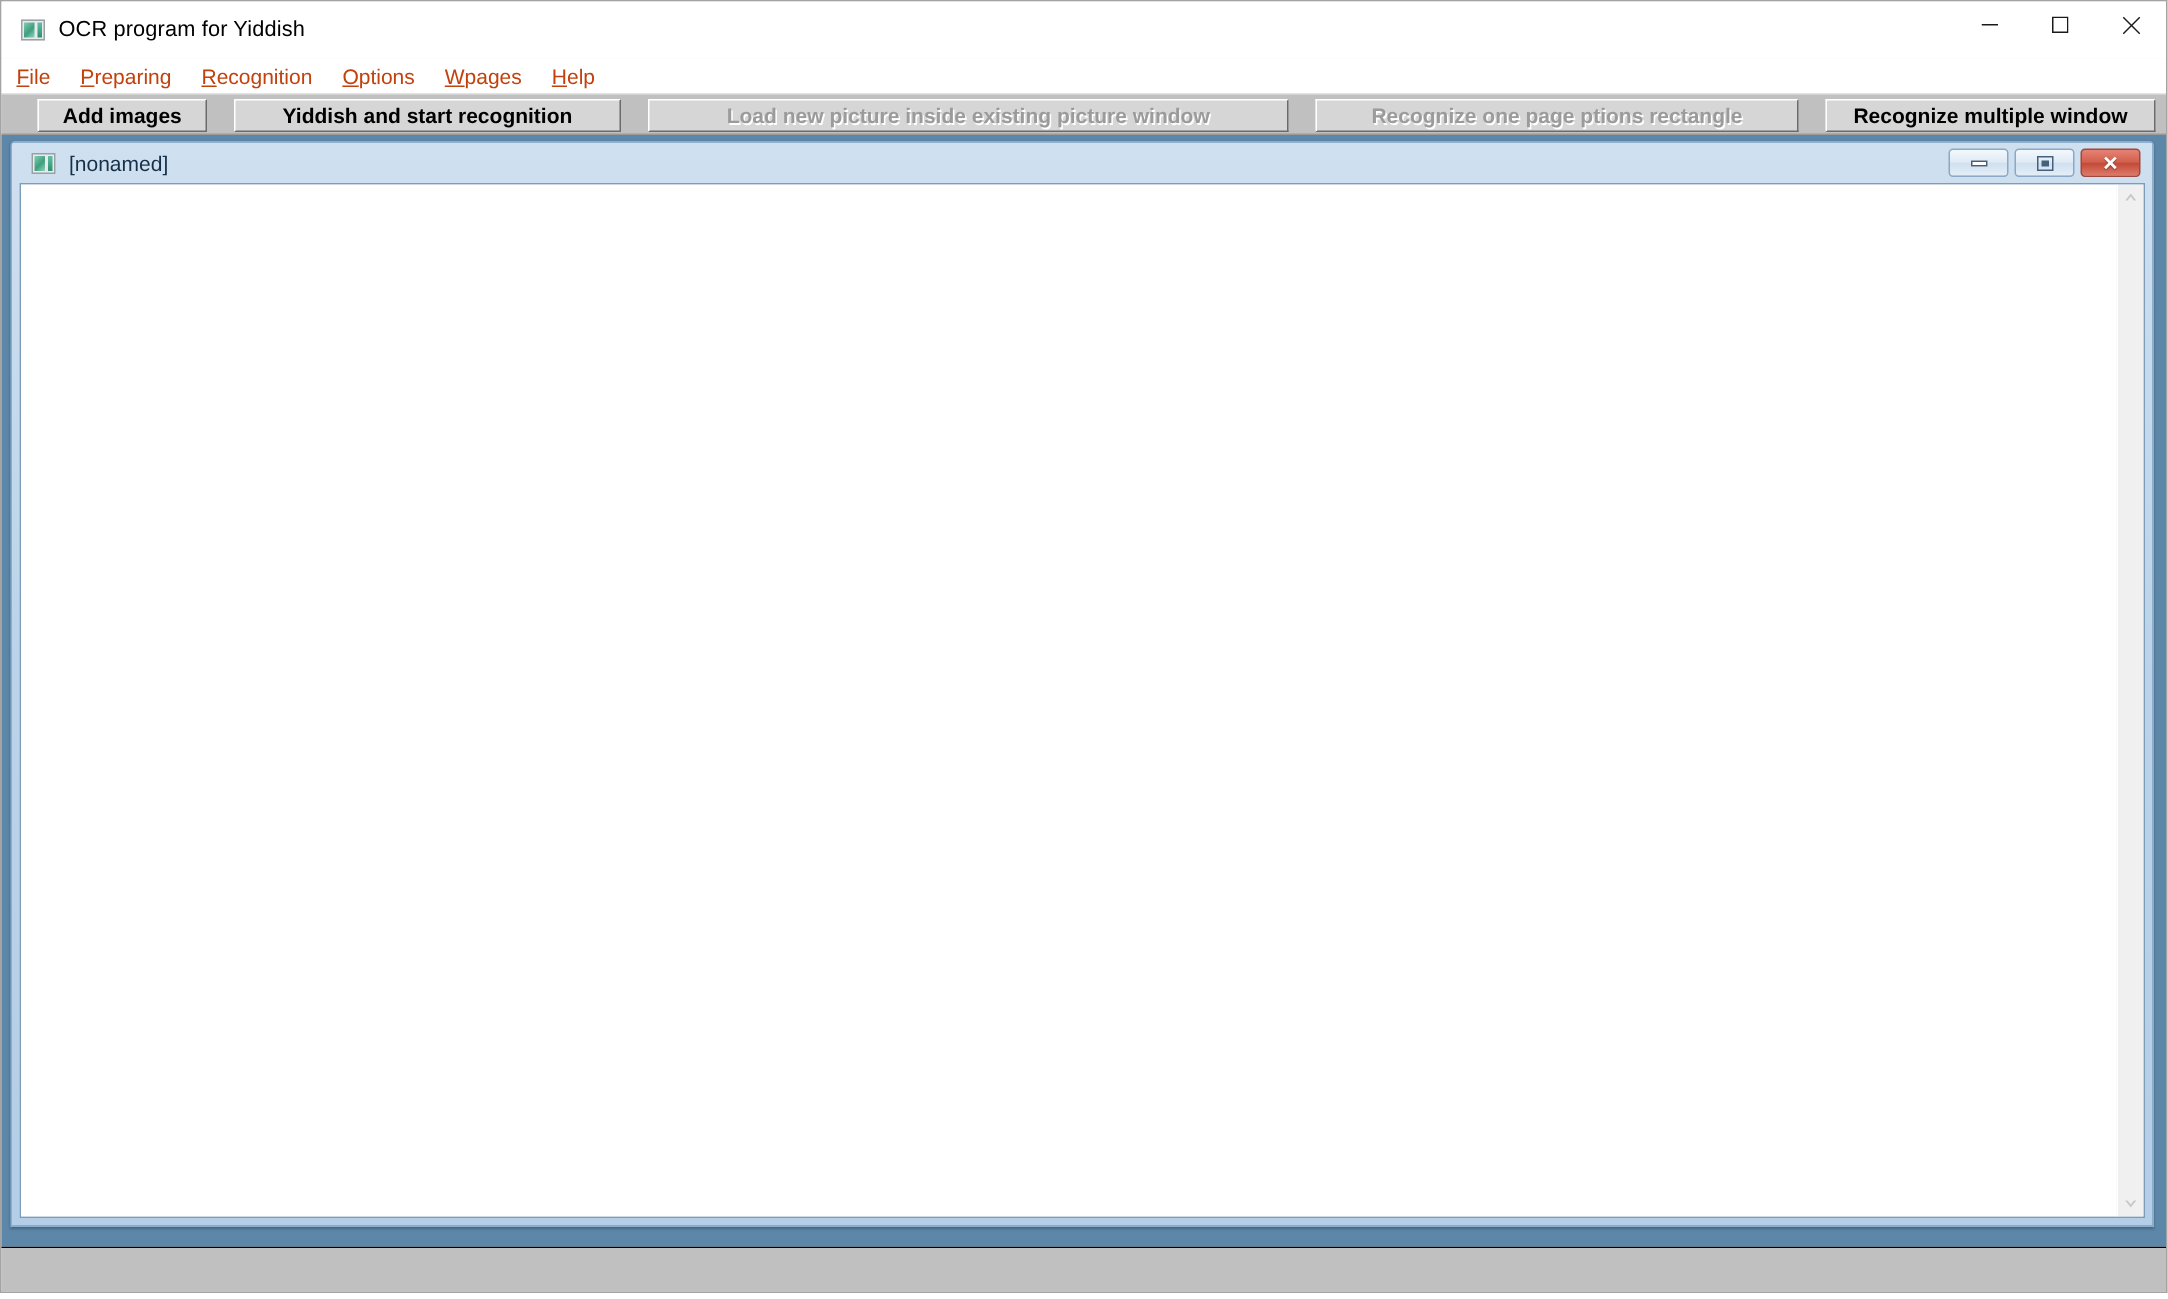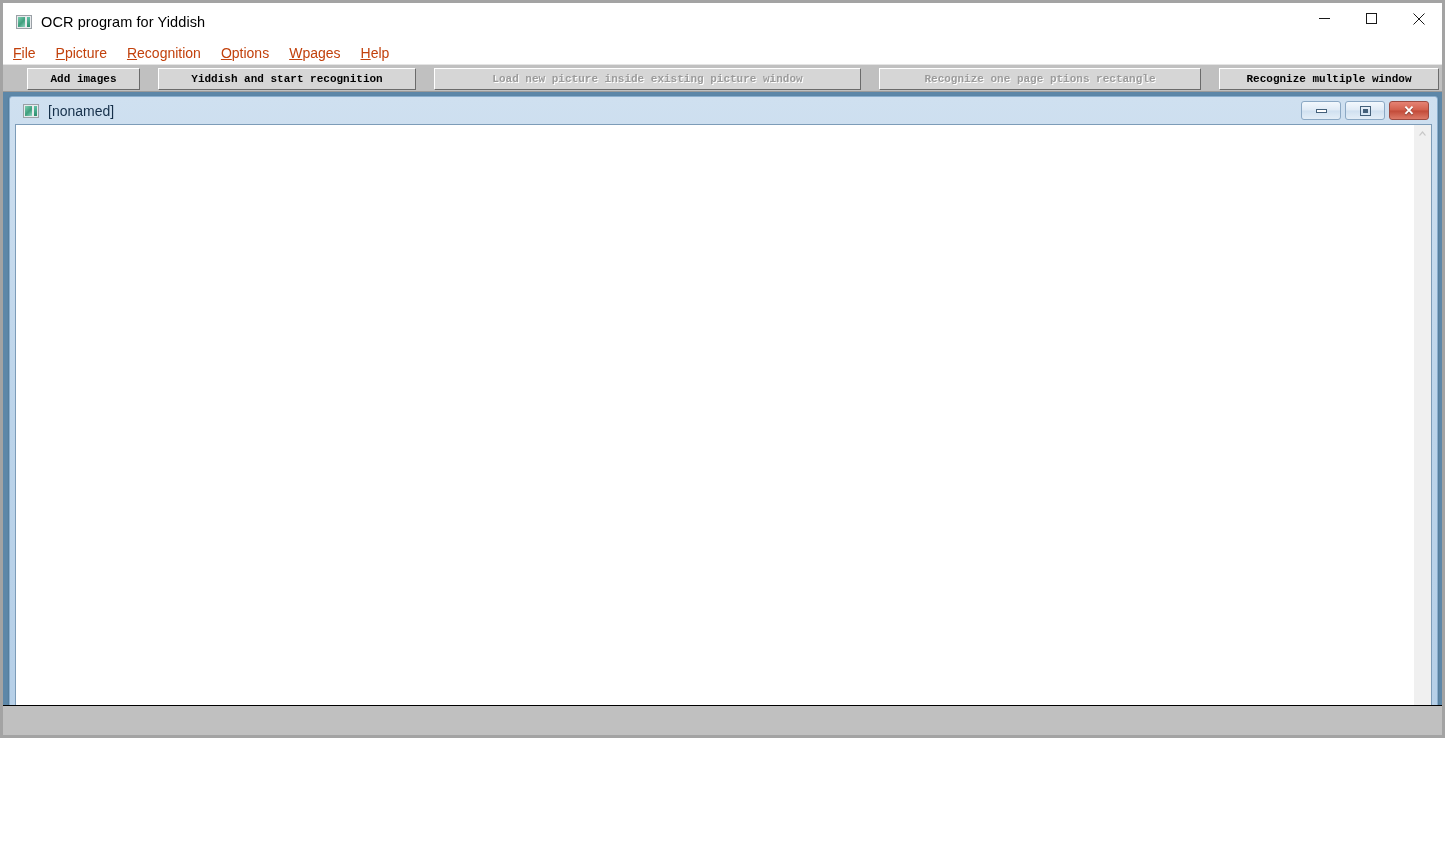--- a/index.html
+++ b/index.html
@@ -12,23 +12,23 @@
     overflow: hidden;
     font-family: "Liberation Sans", sans-serif;
     background: #ffffff;
   }
 
   
   #app-window {
     position: absolute;
     left: 0; top: 0;
     width: 1445px;
-    height: 738px;
-    box-sizing: border-box;
-    border: 3px solid #a3a3a3;
+    height: 862px;
+    box-sizing: border-box;
+    border: 1px solid #a3a3a3;
     background: #f0f0f0;
     display: flex;
     flex-direction: column;
   }
 
   
   #titlebar {
     height: 38px;
     background: #ffffff;
     display: flex;
@@ -126,22 +126,22 @@
     background: #9a9a9a;
   }
   .tb-btn {
     height: 22px;
     box-sizing: border-box;
     background: #d6d6d6;
     border-top: 1px solid #ffffff;
     border-left: 1px solid #ffffff;
     border-right: 1px solid #6b6b6b;
     border-bottom: 1px solid #6b6b6b;
-    font-family: Liberation Mono, monospace;
-    font-size: 11px;
+    font-family: Liberation Sans, sans-serif;
+    font-size: 14px;
     font-weight: bold;
     color: #000000;
     display: flex;
     align-items: center;
     justify-content: center;
     white-space: nowrap;
     cursor: default;
     padding: 0 10px;
   }
   .tb-btn.disabled {
@@ -336,21 +336,21 @@
         <svg width="12" height="12" viewBox="0 0 12 12" aria-hidden="true">
           <line x1="0.5" y1="0.5" x2="11.5" y2="11.5" stroke="#1a1a1a" stroke-width="1"></line>
           <line x1="11.5" y1="0.5" x2="0.5" y2="11.5" stroke="#1a1a1a" stroke-width="1"></line>
         </svg>
       </div>
     </div>
   </div>
 
   <div id="menubar">
     <div class="menu-item"><u>F</u><span>ile</span></div>
-    <div class="menu-item"><u>P</u><span>picture</span></div>
+    <div class="menu-item"><u>P</u><span>reparing</span></div>
     <div class="menu-item"><u>R</u><span>ecognition</span></div>
     <div class="menu-item"><u>O</u><span>ptions</span></div>
     <div class="menu-item"><u>W</u><span>pages</span></div>
     <div class="menu-item"><u>H</u><span>elp</span></div>
   </div>
 
   <div id="toolbar">
     <div class="tb-lead"></div>
     <div class="tb-btn" id="btn-add-images">Add images</div>
     <div class="tb-gap"></div>

